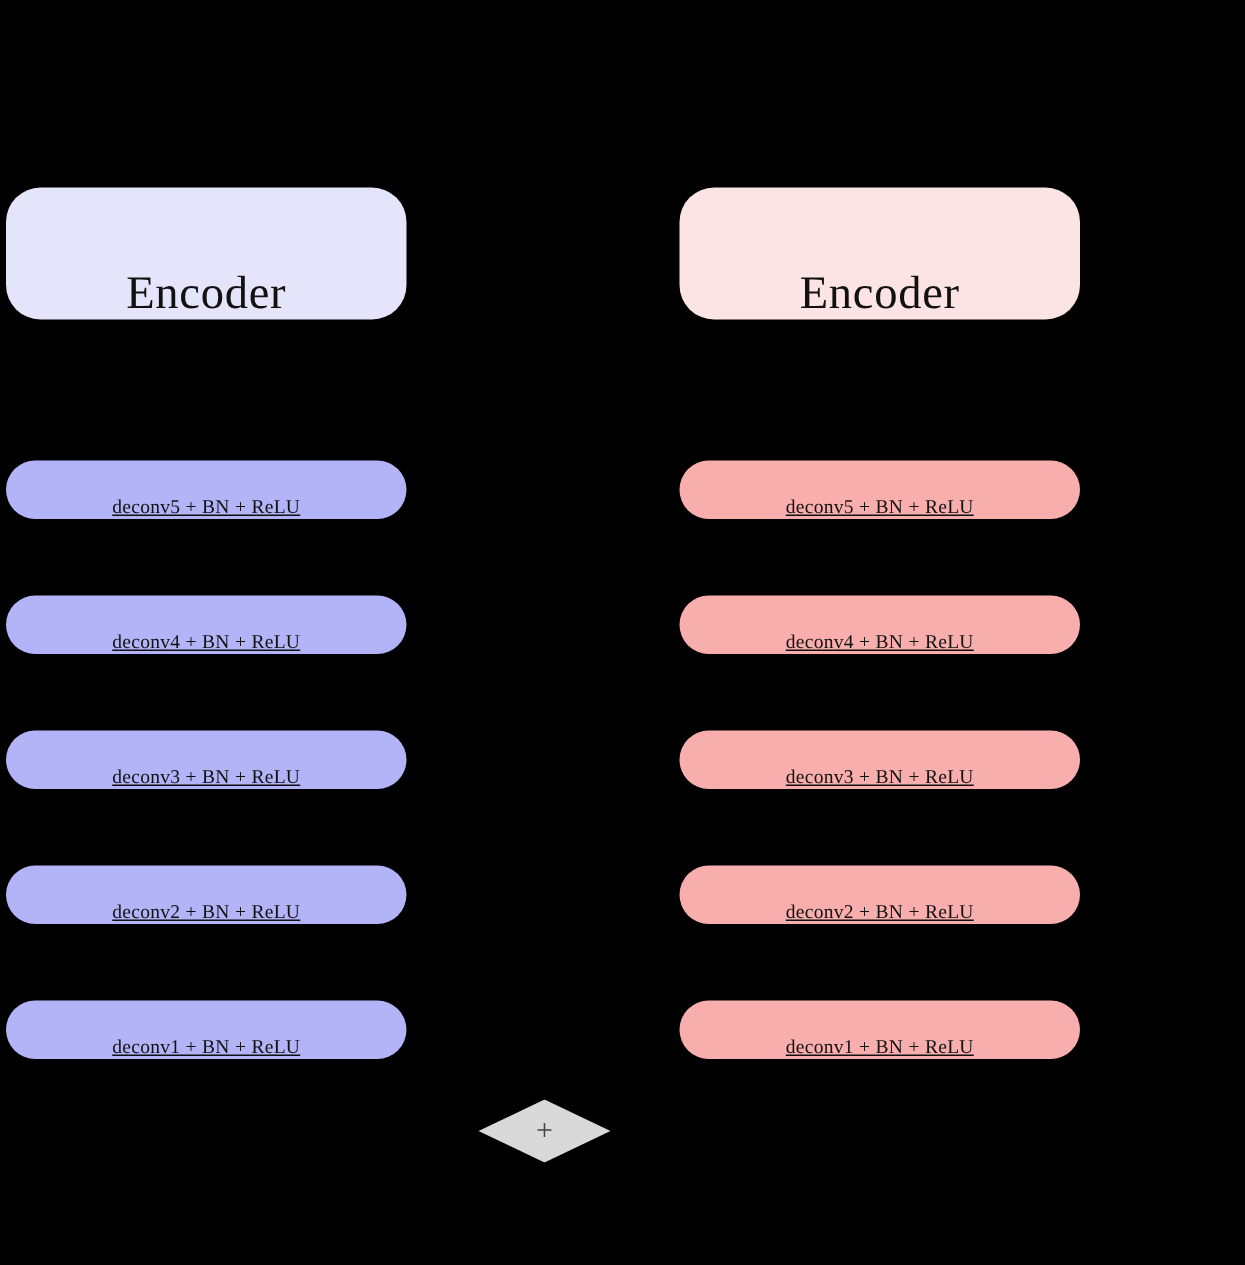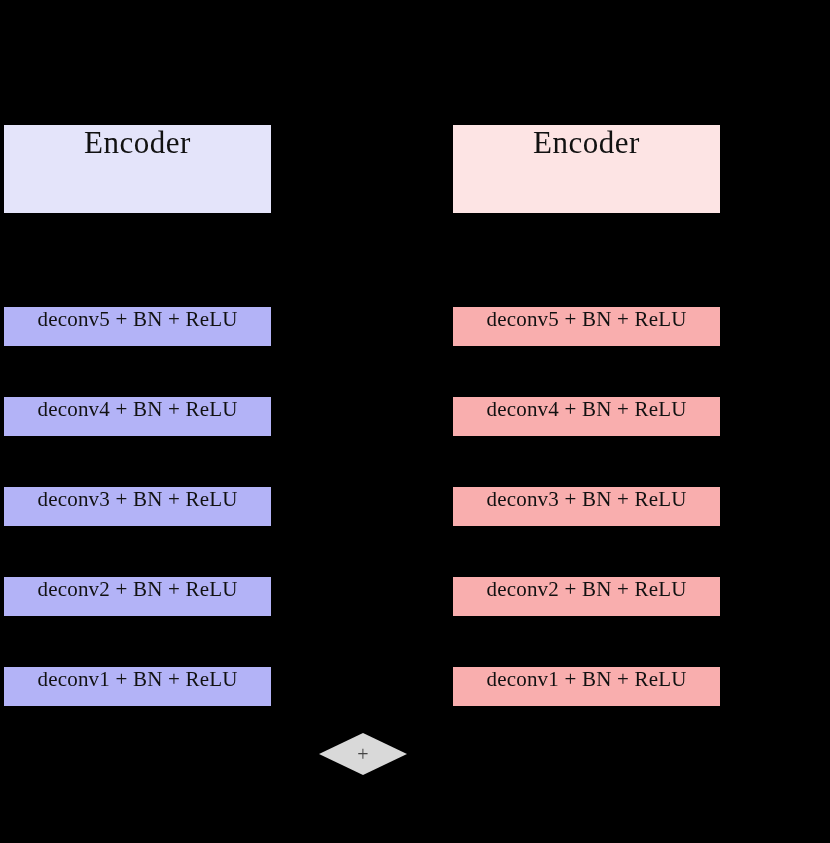--- a/index.html
+++ b/index.html
@@ -12,33 +12,35 @@
     width: 830px;
     height: 843px;
     background: #000000;
     overflow: hidden;
     font-family: "Liberation Serif", "DejaVu Serif", serif;
   }
   .node {
     position: absolute;
     box-sizing: border-box;
     display: flex;
-    align-items: flex-start;
+    align-items: flex-end;
     justify-content: center;
     color: #111111;
     text-align: center;
     white-space: nowrap;
+    border-radius: 23px;
   }
   .encoder-box {
     font-size: 31px;
     letter-spacing: 0.5px;
   }
   .deconv-box {
-    font-size: 21px;
+    font-size: 13px;
     letter-spacing: 0.2px;
+    text-decoration: underline;
   }
   .col-left .encoder-box,
   .col-left .deconv-box { }
   .diamond-wrap {
     position: absolute;
   }
   .diamond-wrap svg {
     display: block;
   }
   .diamond-label {

